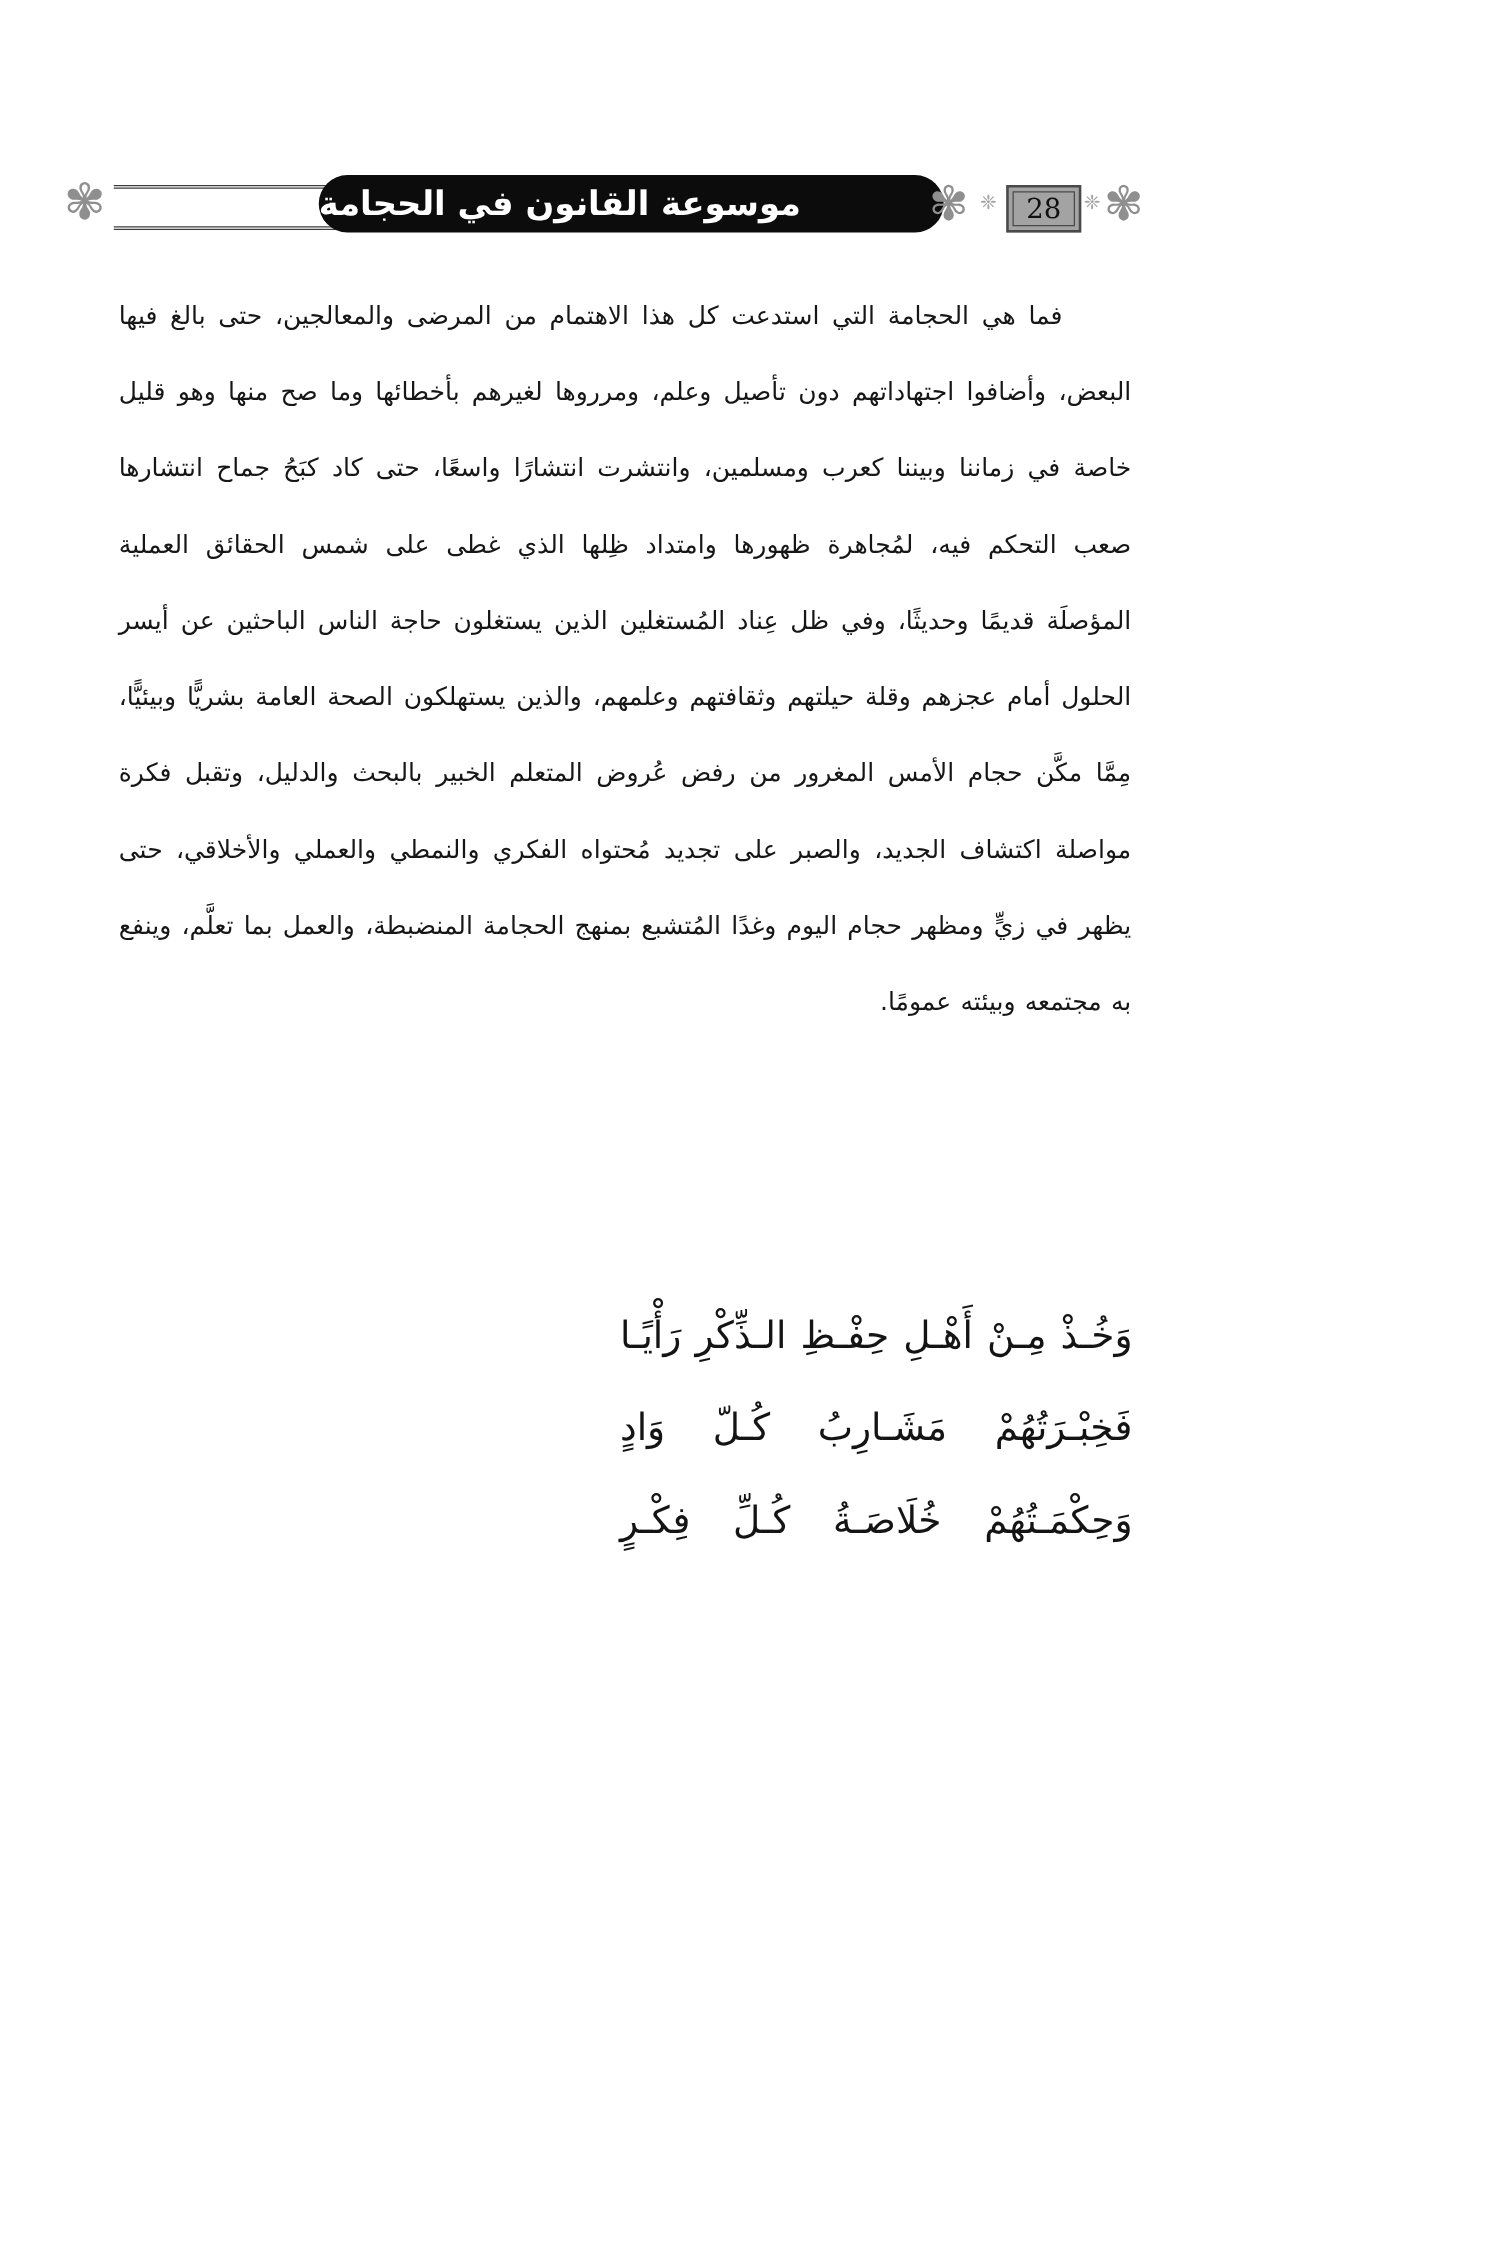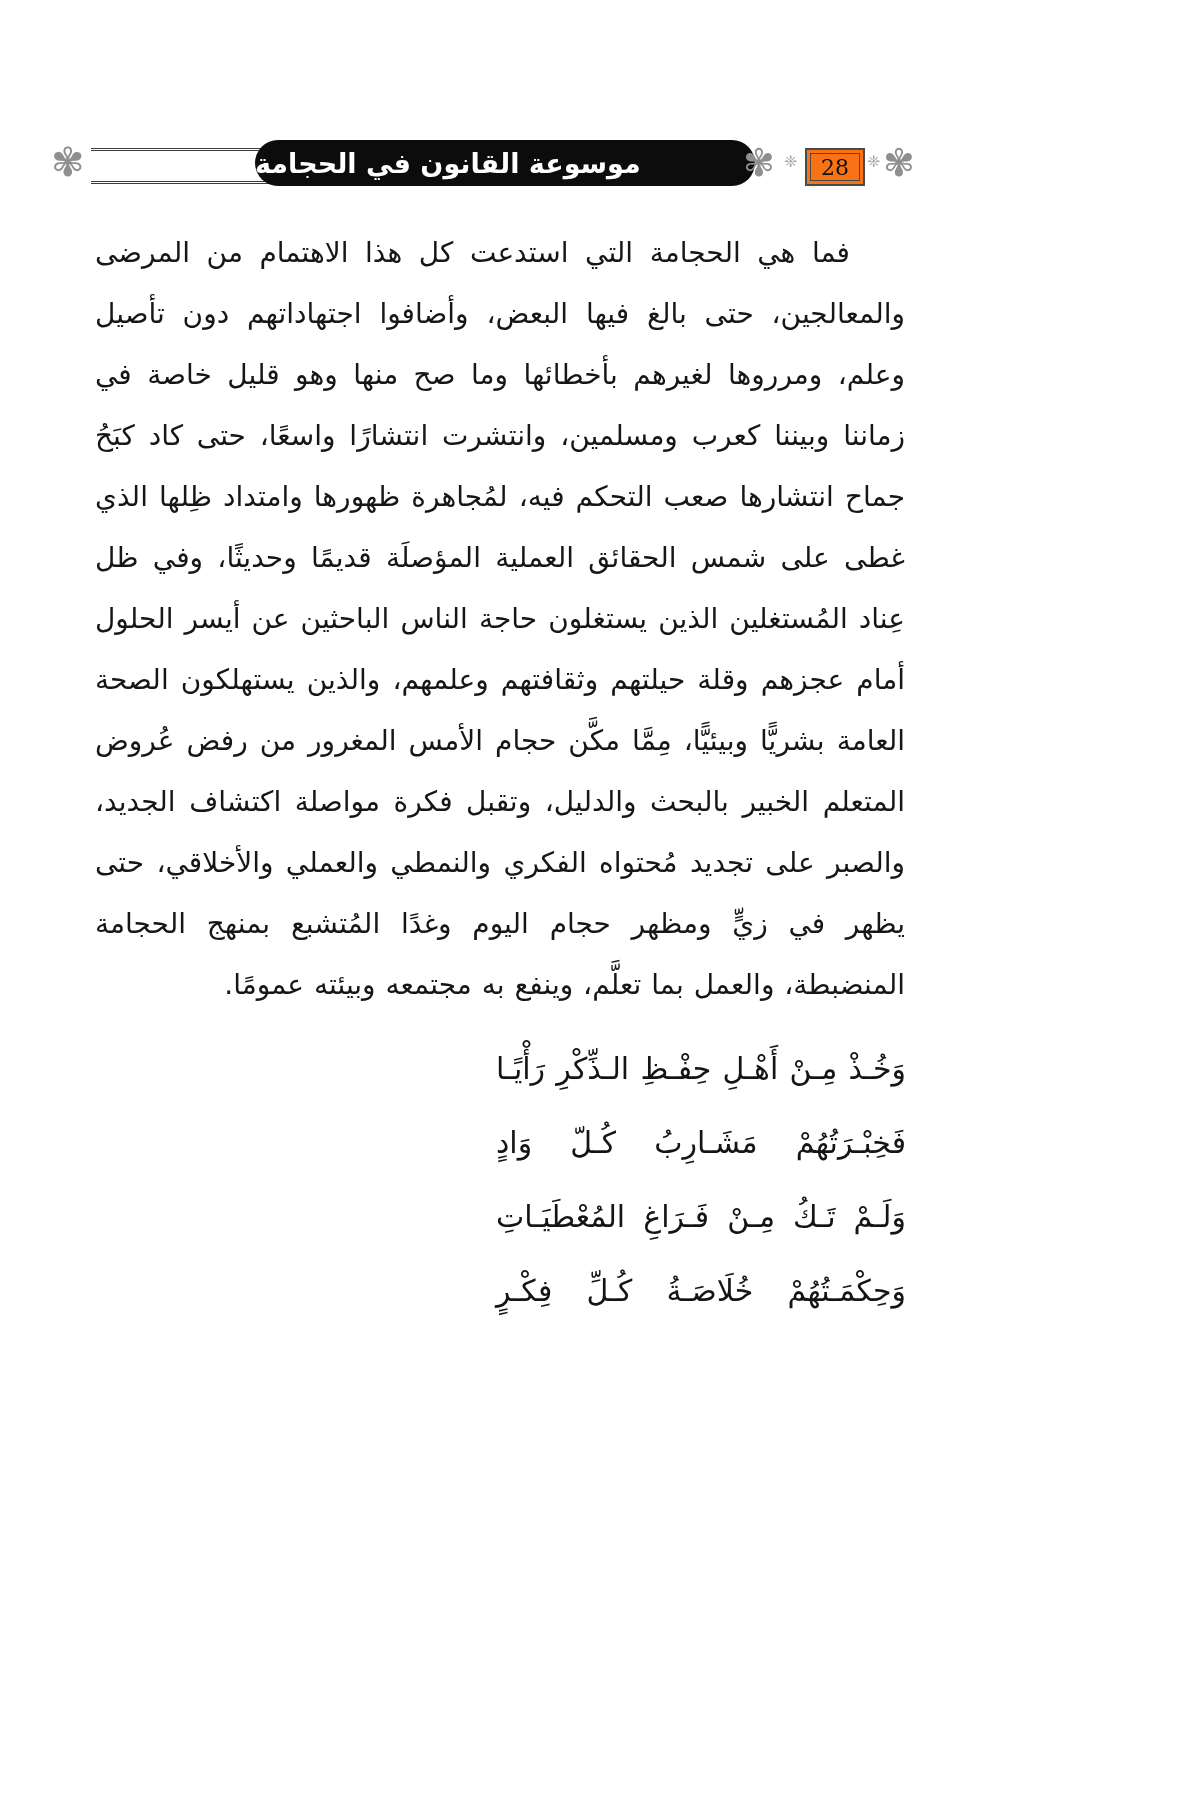--- a/index.html
+++ b/index.html
@@ -30,34 +30,34 @@
     letter-spacing:0.5px;
   }
   .orn { position:absolute; color:#8f8f8f; line-height:1; user-select:none; }
   .orn-left       { left:-4px;  top:2px;  font-size:40px; }
   .orn-mid-big    { left:688px; top:4px;  font-size:38px; }
   .orn-mid-small  { left:729px; top:14px; font-size:16px; color:#a3a3a3; }
   .orn-num-small  { left:812px; top:14px; font-size:16px; color:#a3a3a3; }
   .orn-far-right  { left:828px; top:4px;  font-size:38px; }
   .num-box-outer {
     position:absolute; top:8px; left:750px; width:60px; height:38px;
-    border:2px solid #4a4a4a; padding:3px; background:#f97316;
+    border:2px solid #4a4a4a; padding:3px; background:#a3a3a3;
   }
   .num-box-inner {
     width:100%; height:100%; border:1px solid #4a4a4a;
     display:flex; align-items:center; justify-content:center;
     font-family:"DejaVu Serif", serif; font-size:22px; color:#111;
   }
 
   
   .body-text {
     position:absolute; top:222px; left:95px; width:810px;
     direction:rtl; unicode-bidi:embed;
     text-align:justify;
-    font-size:28px; line-height:61px;
+    font-size:20px; line-height:61px;
     color:#161616;
     text-indent:55px;
     word-spacing:1px;
   }
 
   
   .poem {
     position:absolute; top:1032px; left:478px; width:428px;
     direction:rtl;
   }
@@ -84,17 +84,16 @@
     </div>
     <span class="orn orn-num-small">❈</span>
     <span class="orn orn-far-right">✾</span>
   </div>
 
   <div class="body-text">فما هي الحجامة التي استدعت كل هذا الاهتمام من المرضى والمعالجين، حتى بالغ فيها البعض، وأضافوا اجتهاداتهم دون تأصيل وعلم، ومرروها لغيرهم بأخطائها وما صح منها وهو قليل خاصة في زماننا وبيننا كعرب ومسلمين، وانتشرت انتشارًا واسعًا، حتى كاد كبَحُ جماح انتشارها صعب التحكم فيه، لمُجاهرة ظهورها وامتداد ظِلها الذي غطى على شمس الحقائق العملية المؤصلَة قديمًا وحديثًا، وفي ظل عِناد المُستغلين الذين يستغلون حاجة الناس الباحثين عن أيسر الحلول أمام عجزهم وقلة حيلتهم وثقافتهم وعلمهم، والذين يستهلكون الصحة العامة بشريًّا وبيئيًّا، مِمَّا مكَّن حجام الأمس المغرور من رفض عُروض المتعلم الخبير بالبحث والدليل، وتقبل فكرة مواصلة اكتشاف الجديد، والصبر على تجديد مُحتواه الفكري والنمطي والعملي والأخلاقي، حتى يظهر في زيٍّ ومظهر حجام اليوم وغدًا المُتشبع بمنهج الحجامة المنضبطة، والعمل بما تعلَّم، وينفع به مجتمعه وبيئته عمومًا.</div>
 
   <div class="poem">
     <div class="poem-line">وَخُـذْ مِـنْ أَهْـلِ حِفْـظِ الـذِّكْرِ رَأْيًـا</div>
     <div class="poem-line">فَخِبْـرَتُهُمْ مَشَـارِبُ كُـلّ وَادٍ</div>
-    <div class="poem-line">وَلَـمْ تَـكُ مِـنْ فَـرَاغِ المُعْطَيَـاتِ</div>
     <div class="poem-line">وَحِكْمَـتُهُمْ خُلَاصَـةُ كُـلِّ فِكْـرٍ</div>
   </div>
 
 </div>
 
 </body></html>

